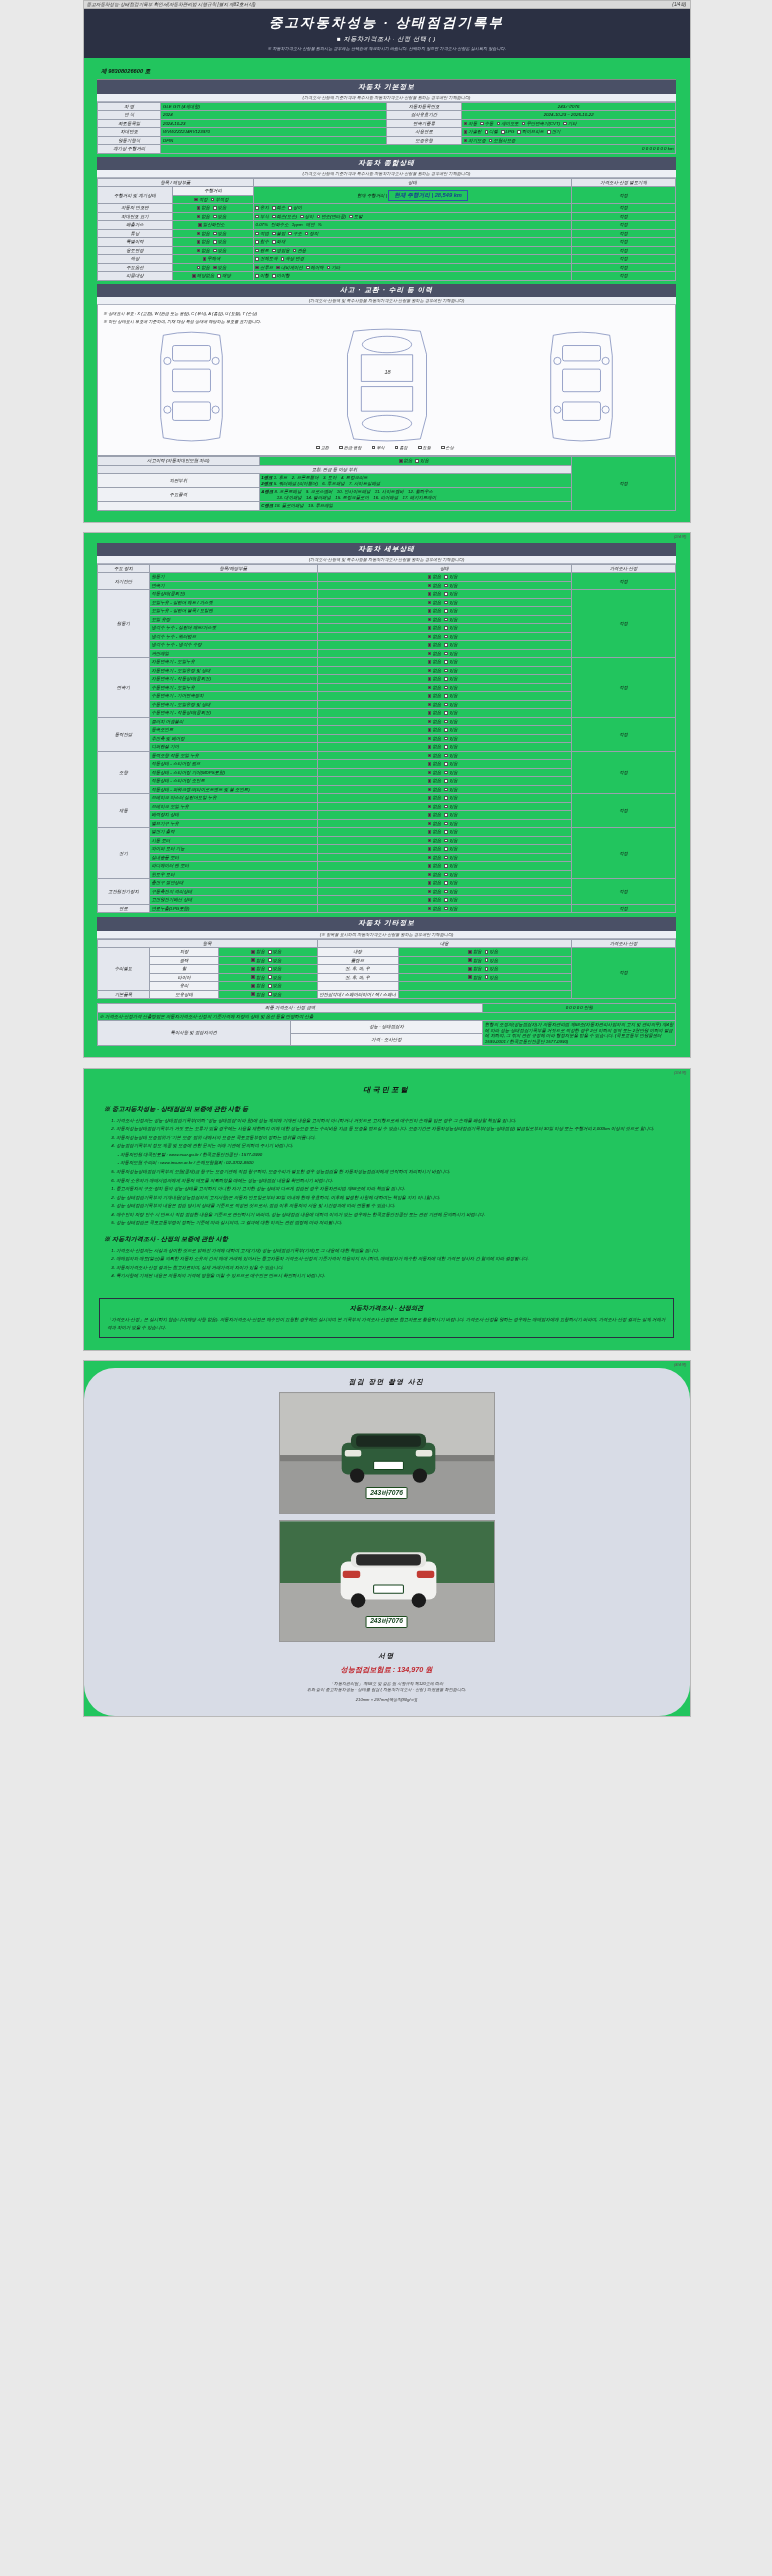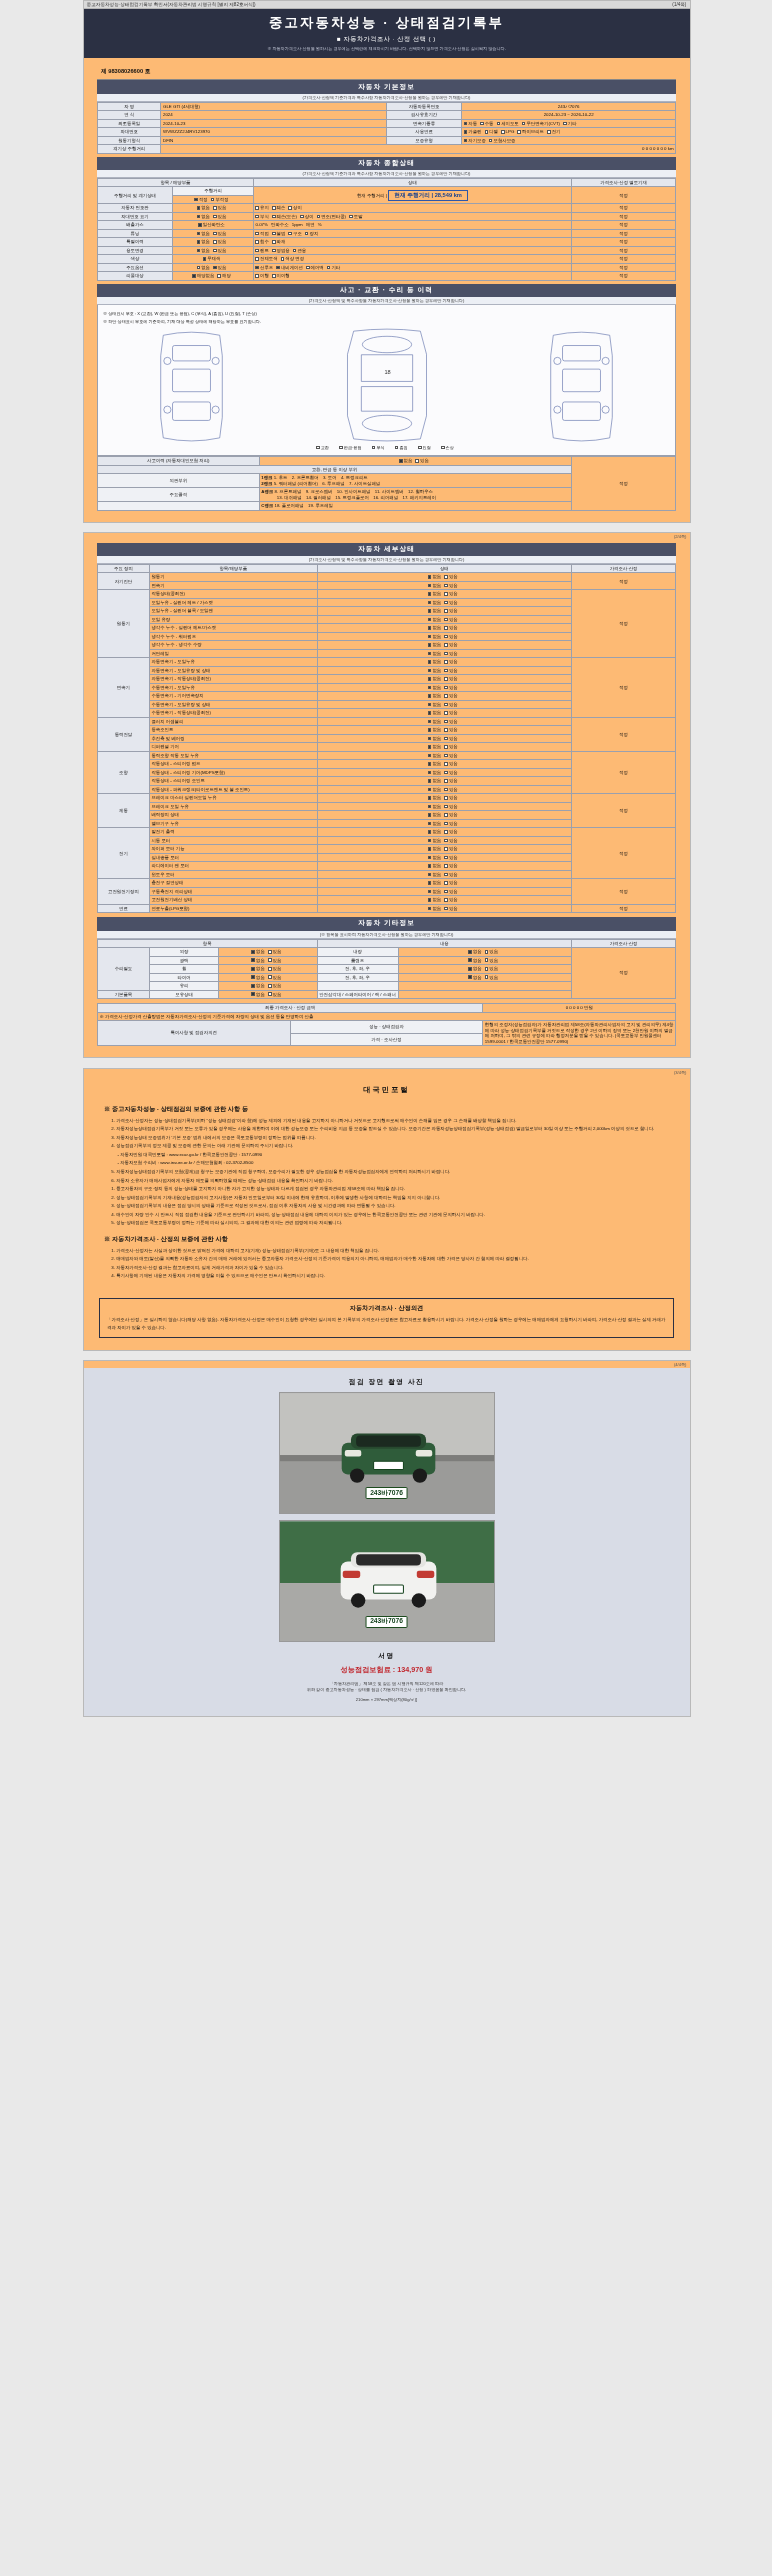--- a/index.html
+++ b/index.html
@@ -7,24 +7,25 @@
   body {
     width:773px;
     background:#e9e9e9;
     font-family:"Liberation Sans", sans-serif;
     color:#111;
     font-size:5.7px;
   }
   .page {
     width:608px;
     margin:0 auto 9.3px auto;
-    background:#fdba74;
+    background:#22c55e;
     border:0.5px solid #b9b9b9;
     position:relative;
     padding:0;
+    font-style:italic;
   }
   .sheet-pad { padding:8.2px 13.4px 11.3px 13.4px; }
   .topbar {
     background:#d9d9d9;
     border-bottom:0.5px solid #b5b5b5;
     font-size:4.6px;
     padding:1px 3.1px;
     display:flex; justify-content:space-between;
     color:#333;
   }
@@ -74,21 +75,21 @@
   .mileage-box { border:0.5px solid #2e57a8; display:inline-block; padding:1px 5.2px; font-weight:bold; color:#16408f; font-size:5.7px;}
   .diagram {
     border:0.5px solid #9aa0ae;
     border-top:none;
     background:#fbfbfd;
     padding:4.1px;
   }
   .carmap { display:flex; justify-content:space-around; align-items:center; }
   .carmap svg { display:block; }
   .legend-row { font-size:4.1px; padding:1.5px 1px; display:flex; gap:7.2px; flex-wrap:wrap;}
-  .photo-sec { background:#d8dce6; padding:7.2px 0 5.2px 0; }
+  .photo-sec { background:#d8dce6; padding:7.2px 0 5.2px 0;border-radius:31px; }
   .photo-title { text-align:center; font-size:6.7px; font-weight:bold; letter-spacing:1.5px; padding:2.1px 0 5.2px 0;}
   .photo { width:216px; height:122px; margin:0 auto 6.2px auto; border:0.5px solid #999; position:relative; overflow:hidden;}
   .plate { position:absolute; left:50%; transform:translateX(-50%); bottom:13.4px; background:#fff; border:1px solid #1d4b1e; color:#11401a; font-weight:bold; font-size:6.7px; padding:0.5px 4.1px; border-radius:1px;}
   .sign-head { text-align:center; font-size:6.7px; font-weight:bold; padding:4.1px 0 2.1px; letter-spacing:1.5px;}
   .fee { text-align:center; font-size:7.2px; font-weight:bold; color:#c0262d; padding:2.1px 0 5.2px;}
   .foot-note { font-size:4.1px; text-align:center; color:#333; line-height:1.6; padding:0 15.5px 7.2px;}
   .notice h2 { font-size:6.2px; margin:7.2px 0 3.1px 0; }
   .notice { font-size:4.4px; line-height:1.6; padding:3.1px 20.6px 10.3px 20.6px;}
   .notice p { margin:1.5px 0; }
   .notice .ind { padding-left:7.2px; }

